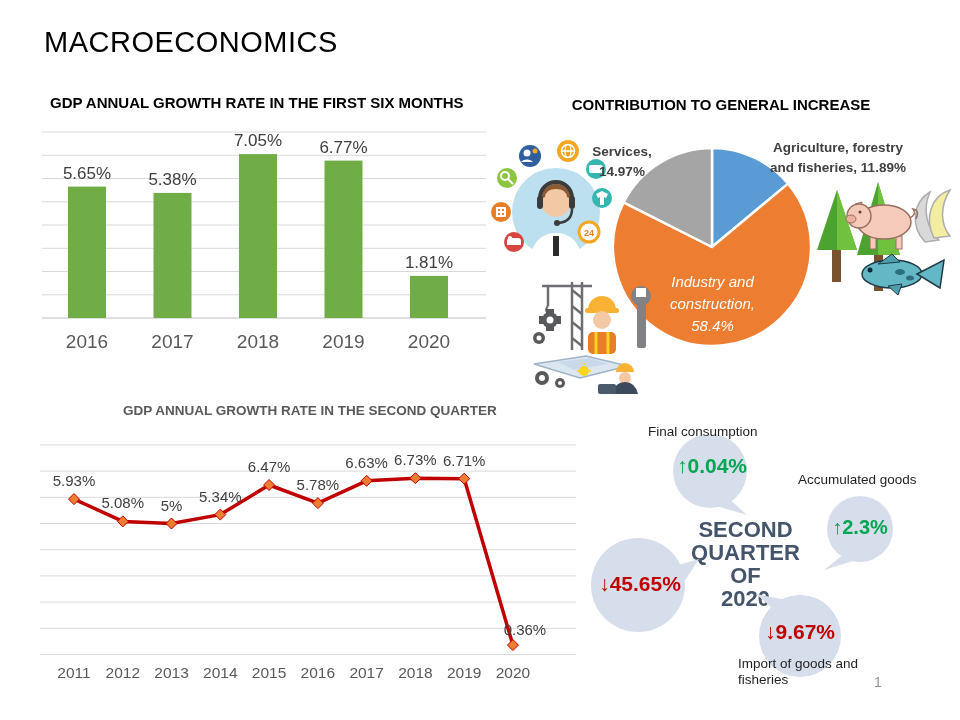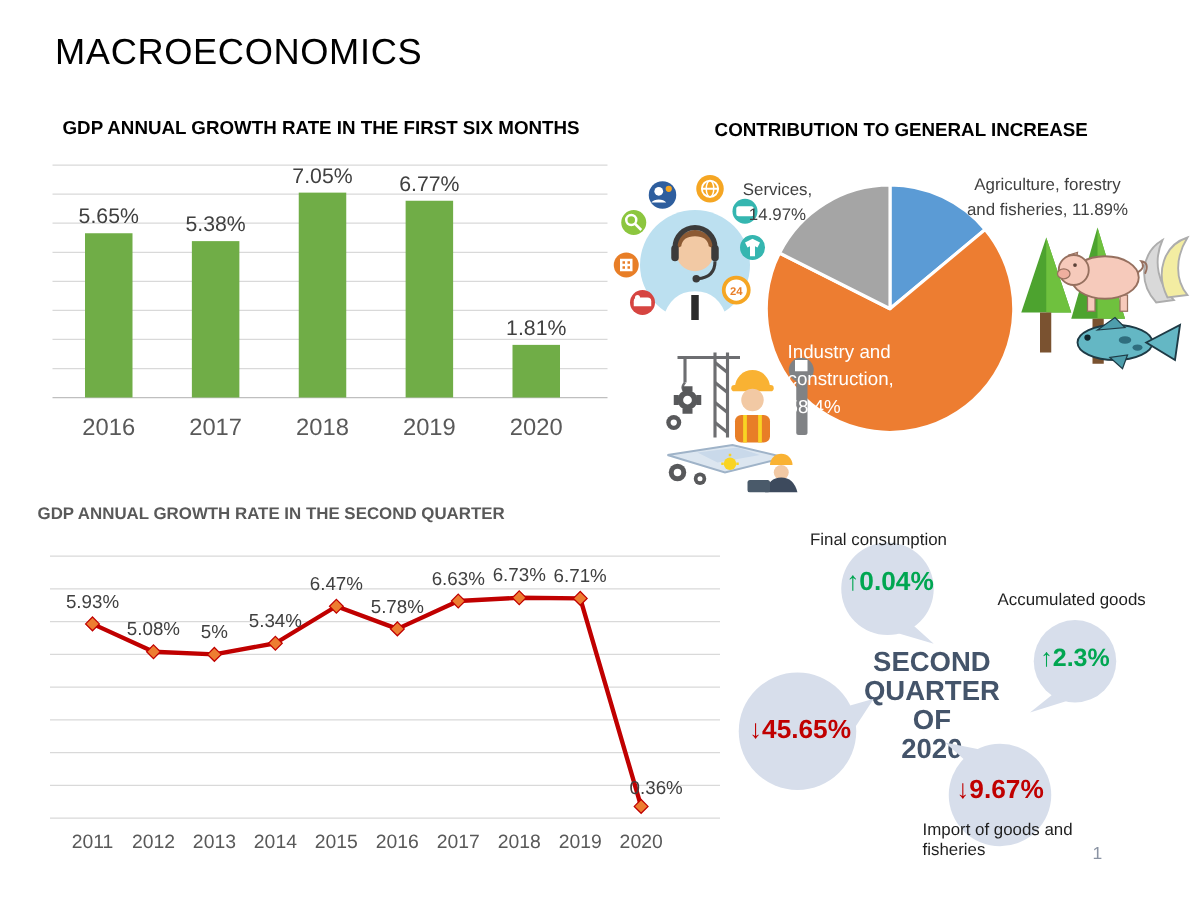--- a/index.html
+++ b/index.html
@@ -3,23 +3,23 @@
 <meta charset="utf-8">
 <style>
   html,body{margin:0;padding:0;background:#fff;}
   .slide{position:relative;width:960px;height:720px;background:#ffffff;overflow:hidden;
          font-family:"Liberation Sans","DejaVu Sans",sans-serif;}
   .abs{position:absolute;}
   .main-title{left:44px;top:26px;font-size:29px;color:#000;letter-spacing:0.5px;font-weight:500;}
   .chart-title{font-weight:bold;font-size:15px;color:#000;}
   .pie-title{left:556px;top:96px;width:330px;text-align:center;}
   .bar-title{left:50px;top:94px;width:440px;}
-  .line-title{left:30px;top:403px;width:560px;font-weight:bold;font-size:13.5px;color:#595959;}
-  .pie-outer-label{font-size:13.5px;color:#404040;line-height:20px;text-align:center;z-index:5;}
-  .pie-inner-label{left:630px;top:271px;width:165px;color:#fff;font-size:15px;line-height:22px;z-index:4;}
+  .line-title{left:30px;top:403px;width:560px;text-align:center;font-weight:bold;font-size:13.5px;color:#595959;}
+  .pie-outer-label{font-size:13.5px;color:#404040;line-height:20px;text-align:center;z-index:5;font-weight:bold;}
+  .pie-inner-label{left:630px;top:271px;width:165px;color:#fff;font-size:15px;line-height:22px;text-align:center;z-index:4;font-style:italic;}
   .small-label{font-size:13.5px;color:#1f1f1f;line-height:16px;text-align:left;z-index:6;}
   .bubble-value{font-weight:bold;font-size:21px;text-align:center;z-index:6;}
   .up{color:#00A651;}
   .down{color:#C00000;}
   .quarter-heading{left:678px;top:518px;width:135px;font-weight:bold;font-size:22px;color:#44546A;line-height:23px;text-align:center;}
   .page-number{left:874px;top:674px;font-size:14px;color:#8a93a3;}
   svg{display:block;}
   .clip{z-index:1;}
   .clip-front{z-index:3;}
   .pie-layer{z-index:2;}

